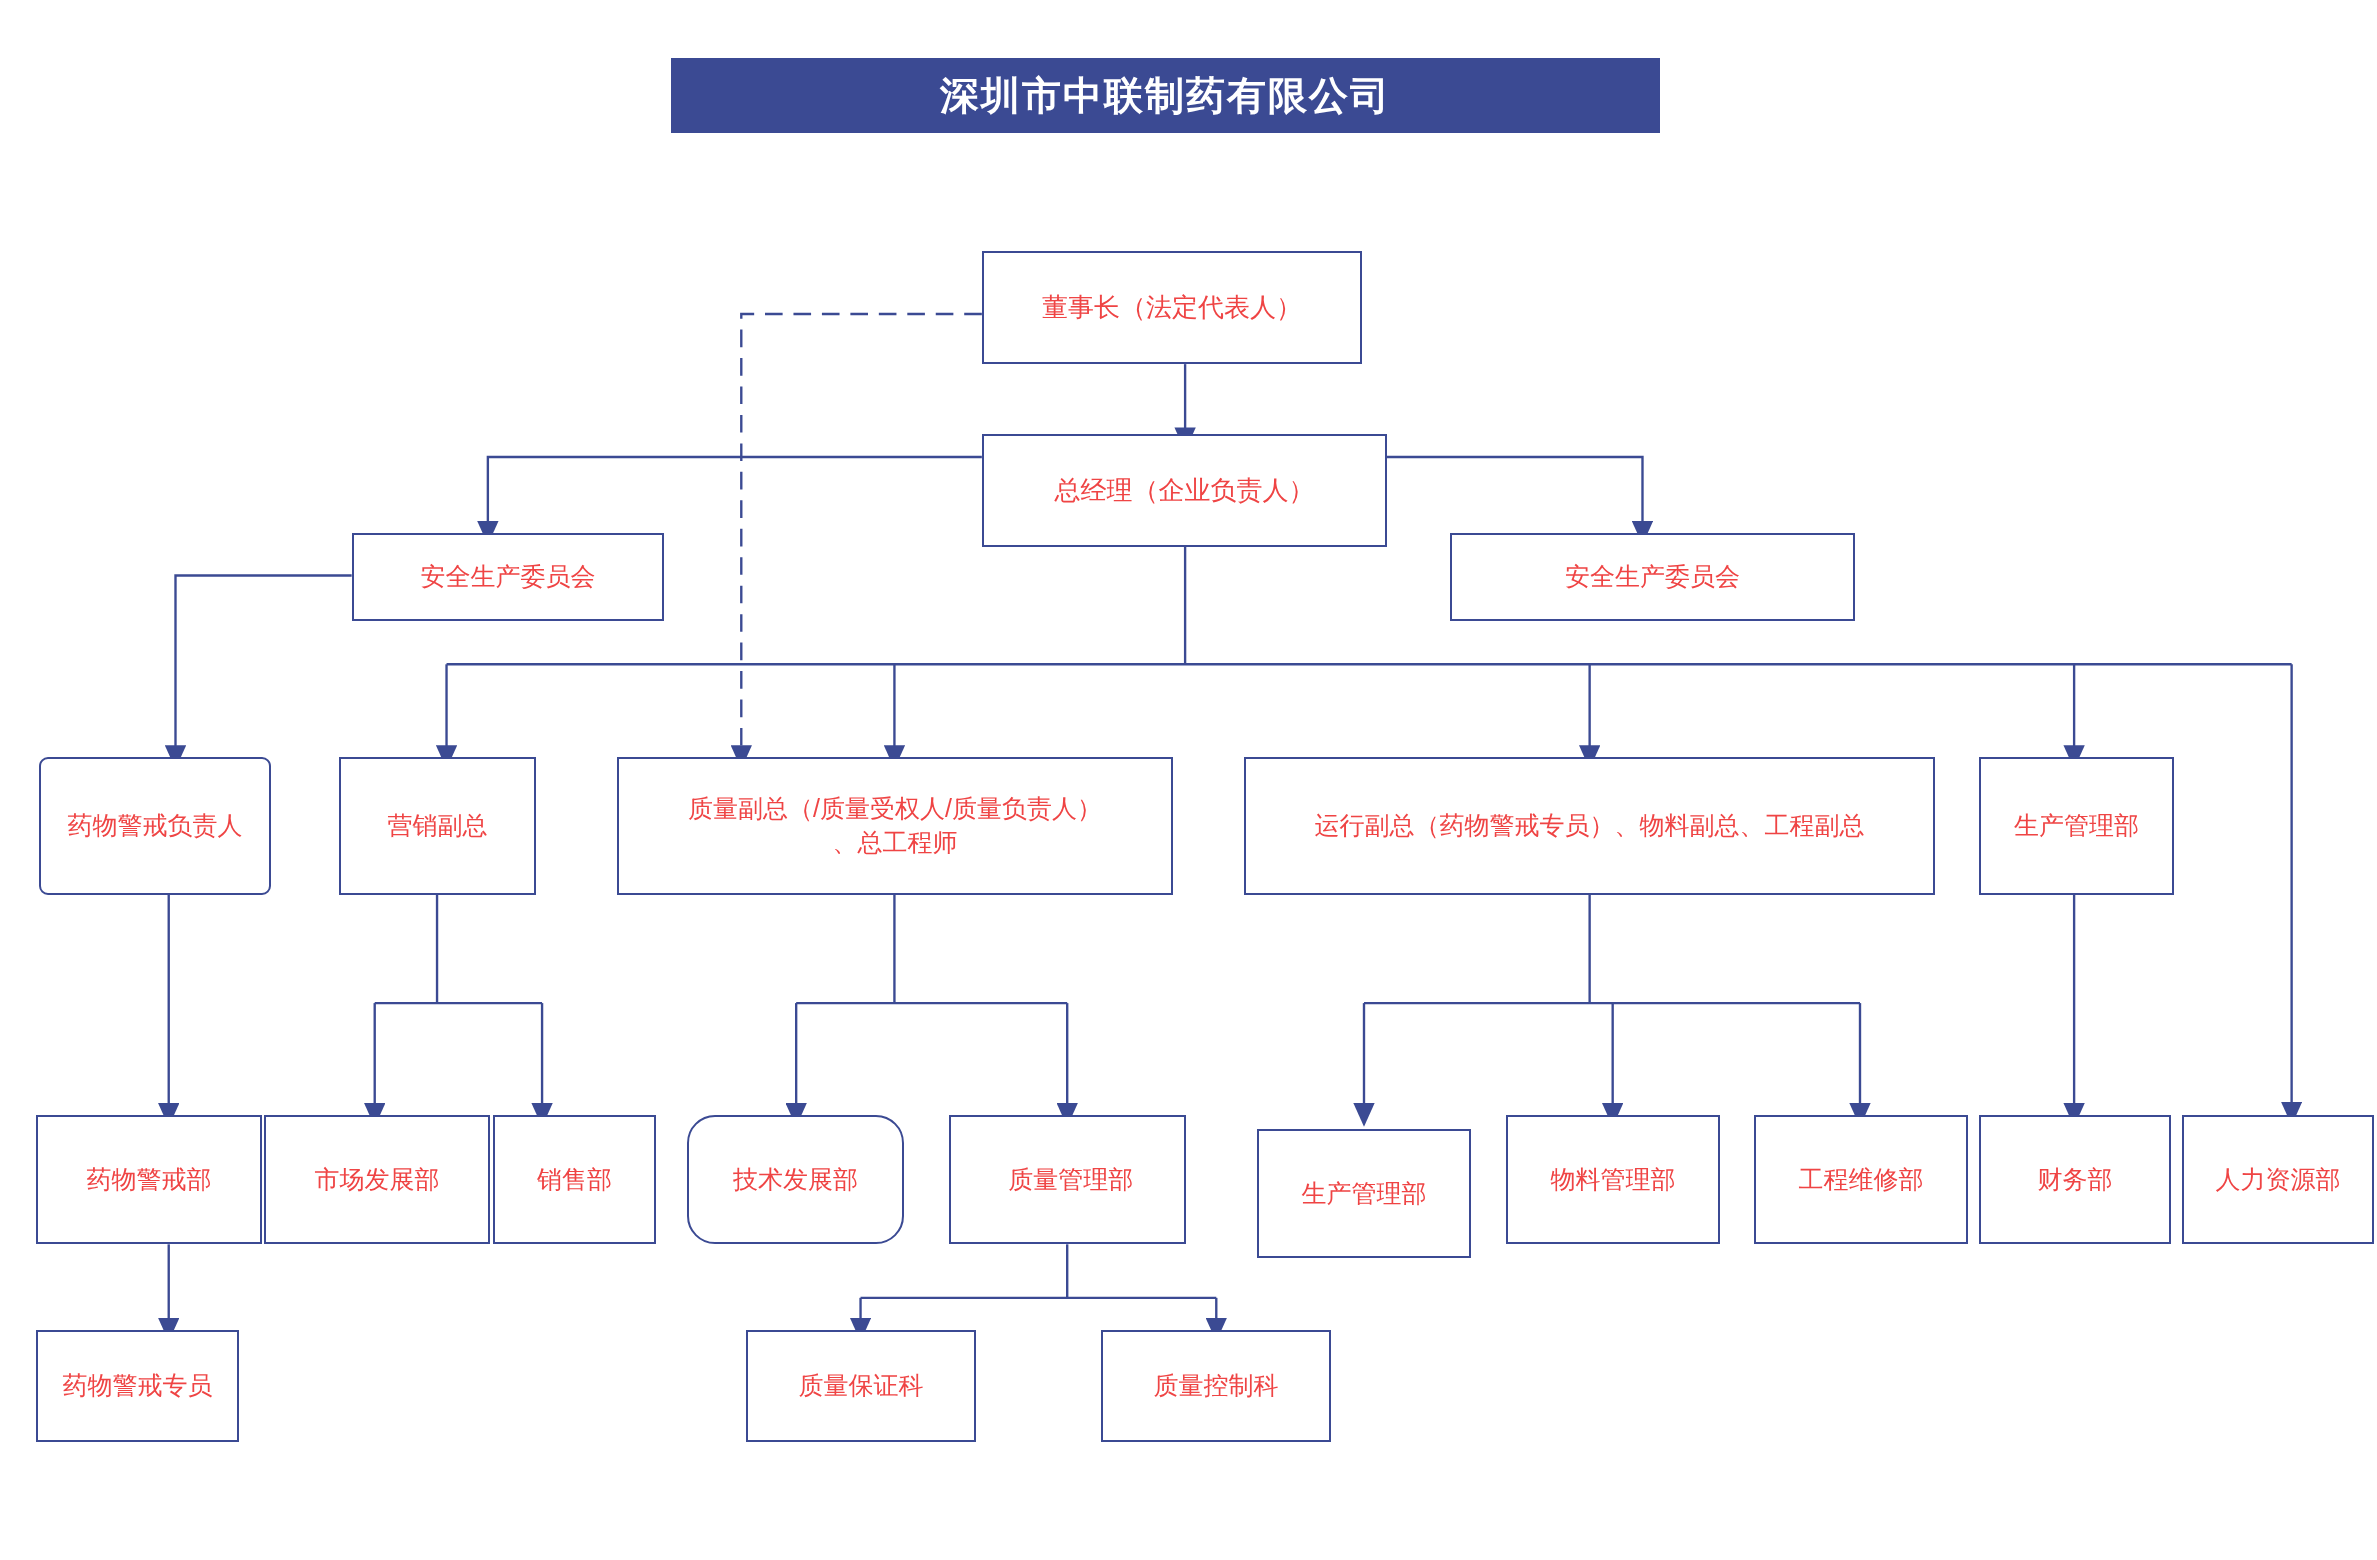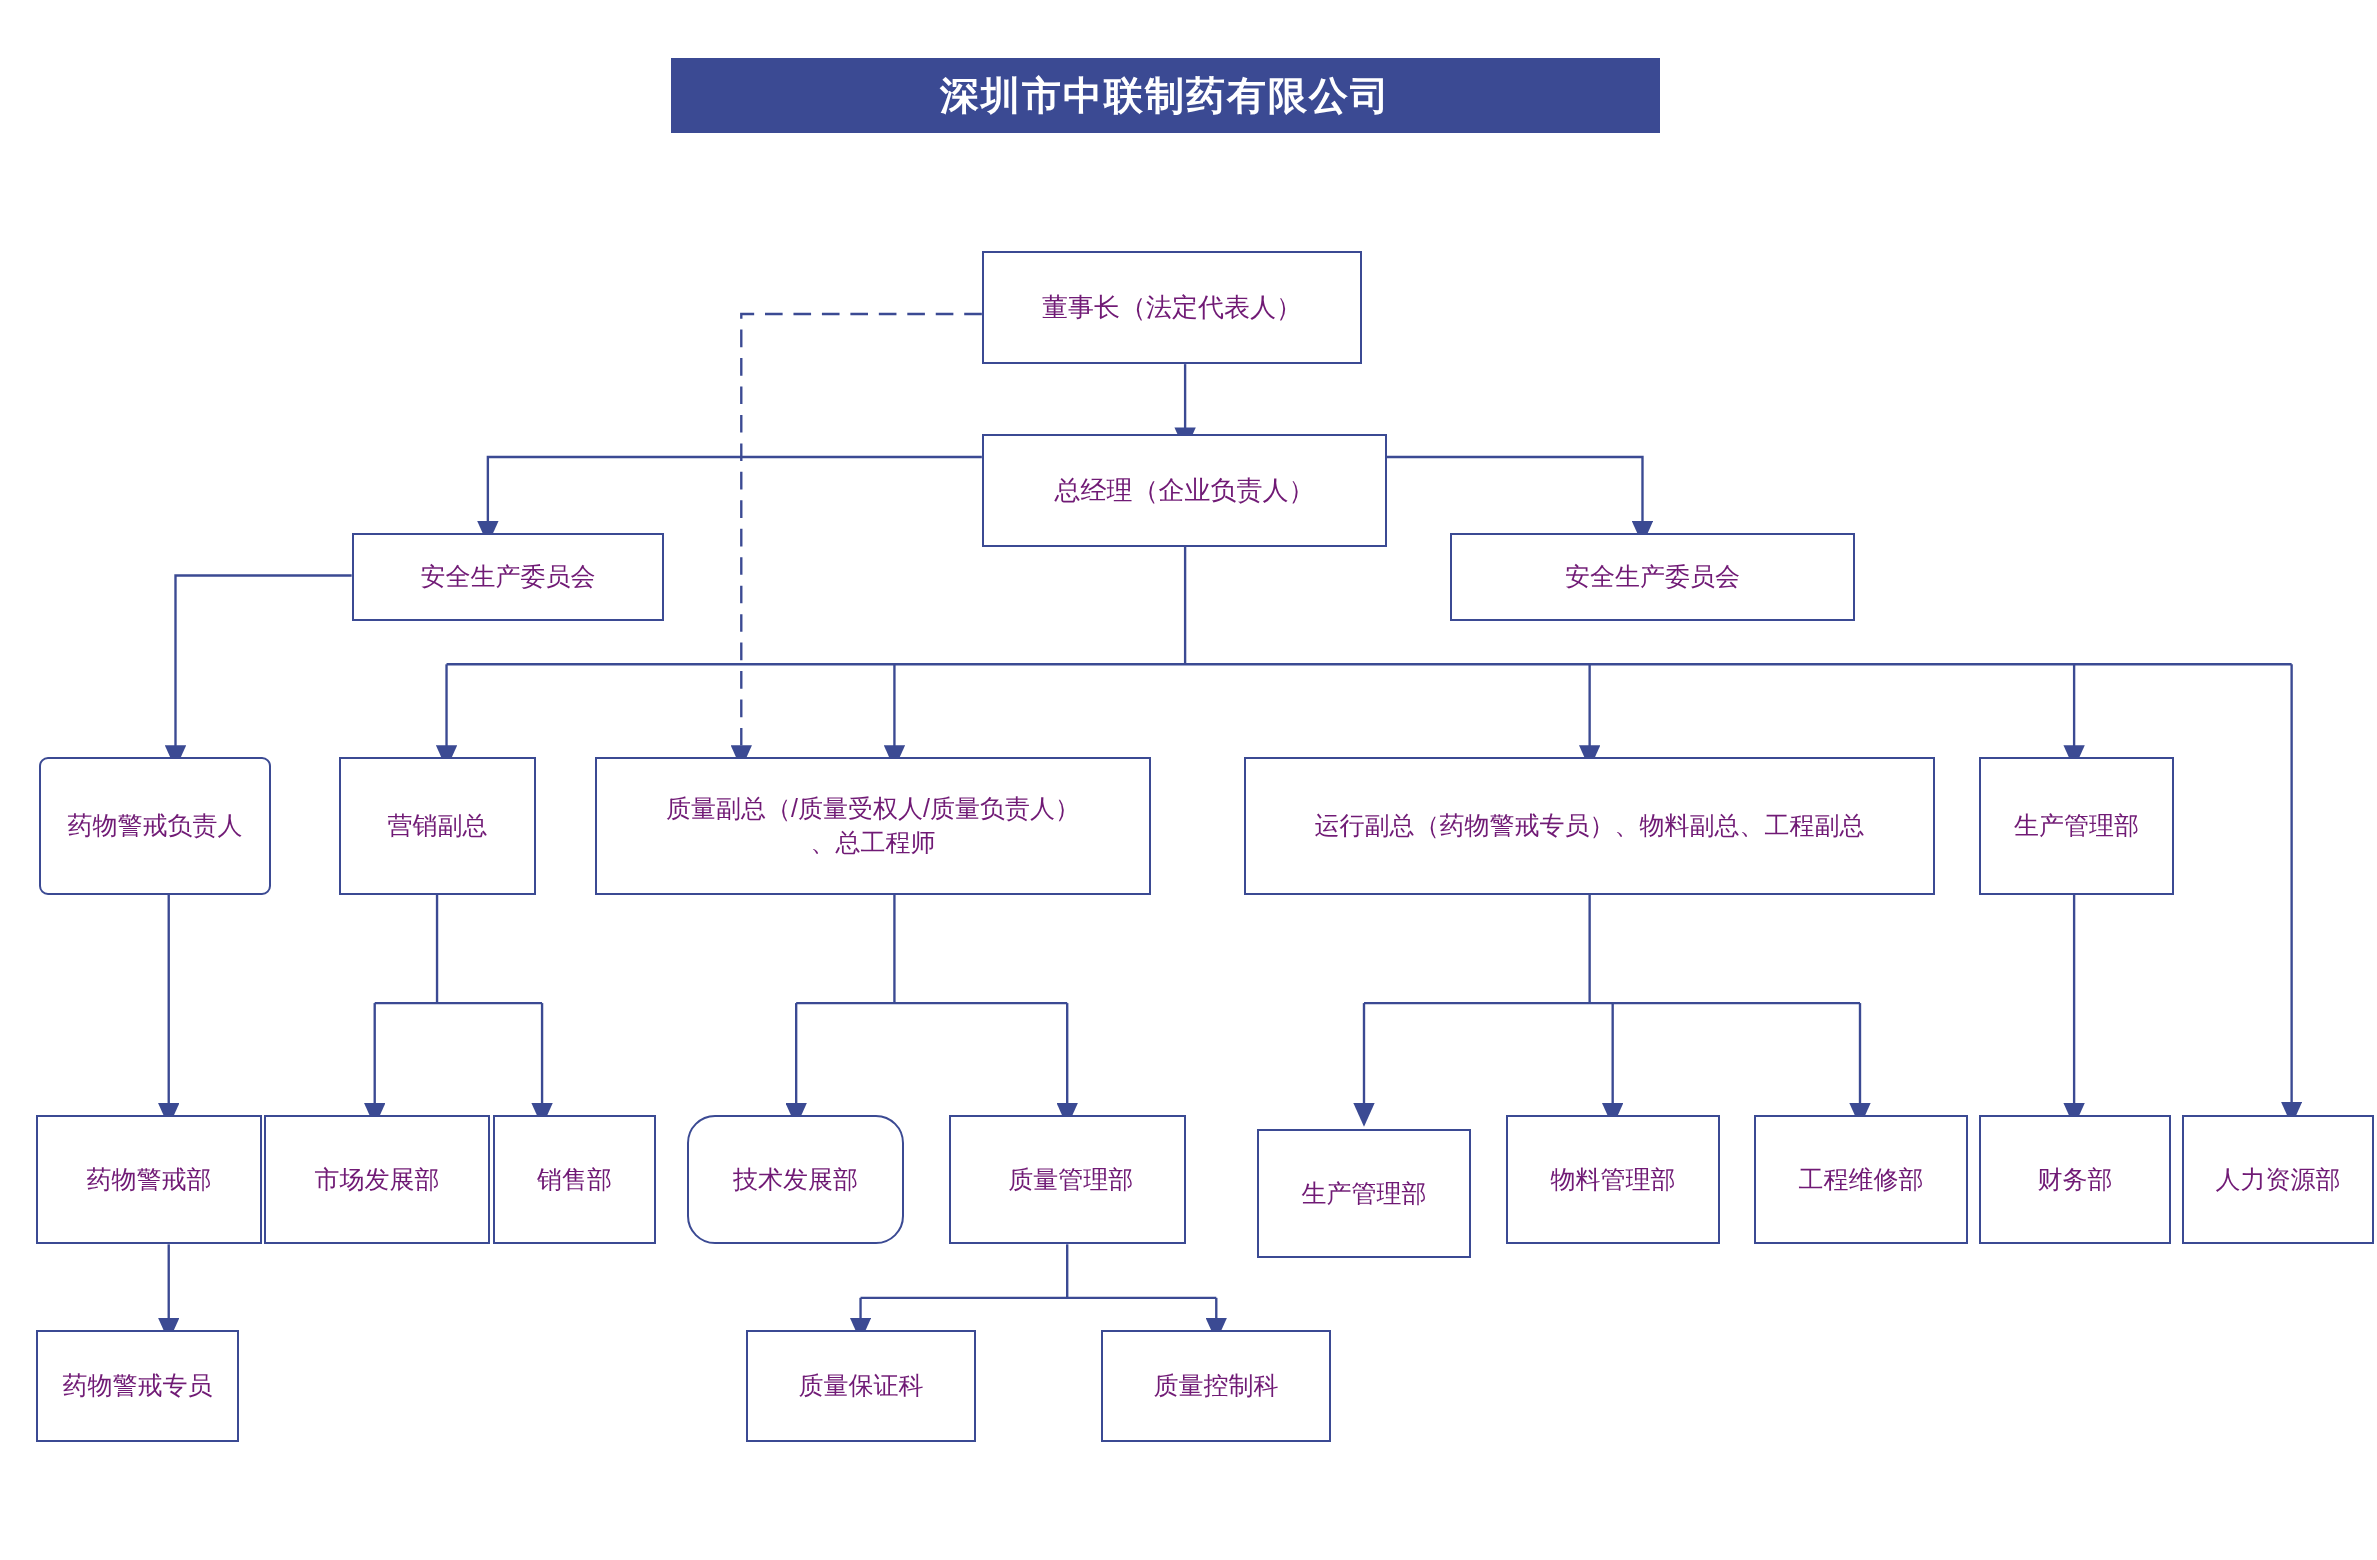--- a/index.html
+++ b/index.html
@@ -32,21 +32,21 @@
   .node{
     position:absolute;
     box-sizing:border-box;
     background:#ffffff;
     border:2px solid #3B4A93;
     display:flex;align-items:center;justify-content:center;
     text-align:center;
     font-size:25px;
     line-height:1.35;
     padding:2.7px 5.4px;
-    color:#701a75;
+    color:#ef4444;
     white-space:pre-line;
   }
   .node.big{font-size:26px;}
   .node.two-line{align-items:center;}
 </style>
 </head>
 <body>
 
 <div id="stage">
 
@@ -111,21 +111,21 @@
 
   <div class="node big" style="left:982px;top:251px;width:380px;height:113px;">董事长（法定代表人）</div>
 
   <div class="node big" style="left:982px;top:434px;width:405px;height:113px;">总经理（企业负责人）</div>
 
   <div class="node" style="left:352px;top:533px;width:312px;height:88px;">安全生产委员会</div>
   <div class="node" style="left:1450px;top:533px;width:405px;height:88px;">安全生产委员会</div>
 
   <div class="node" style="left:39px;top:757px;width:232px;height:138px;border-radius:9px;">药物警戒负责人</div>
   <div class="node" style="left:339px;top:757px;width:197px;height:138px;">营销副总</div>
-  <div class="node two-line" style="left:595px;top:757px;width:556px;height:138px;">质量副总（/质量受权人/质量负责人）
+  <div class="node two-line" style="left:617px;top:757px;width:556px;height:138px;">质量副总（/质量受权人/质量负责人）
 、总工程师</div>
   <div class="node" style="left:1244px;top:757px;width:691px;height:138px;">运行副总（药物警戒专员）、物料副总、工程副总</div>
   <div class="node" style="left:1979px;top:757px;width:195px;height:138px;">生产管理部</div>
 
   <div class="node" style="left:36px;top:1115px;width:226px;height:129px;">药物警戒部</div>
   <div class="node" style="left:264px;top:1115px;width:226px;height:129px;">市场发展部</div>
   <div class="node" style="left:493px;top:1115px;width:163px;height:129px;">销售部</div>
   <div class="node" style="left:687px;top:1115px;width:217px;height:129px;border-radius:28px;">技术发展部</div>
   <div class="node" style="left:949px;top:1115px;width:237px;height:129px;padding-left:12px;">质量管理部</div>
   <div class="node" style="left:1257px;top:1129px;width:214px;height:129px;">生产管理部</div>

